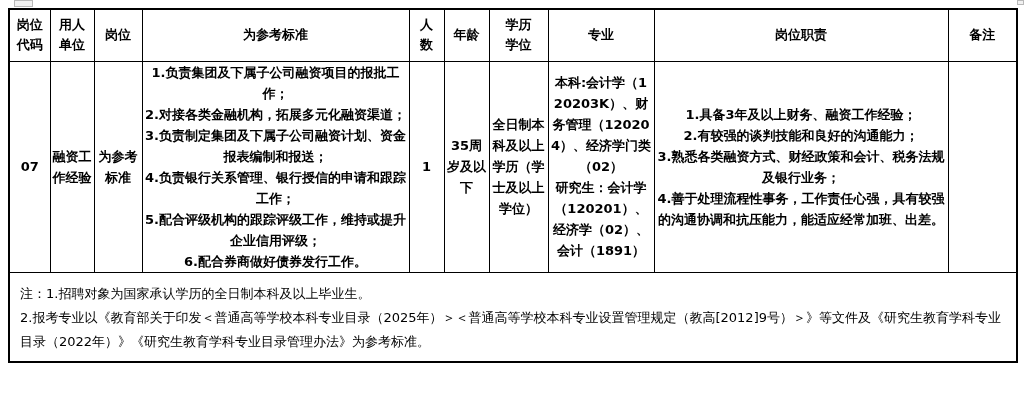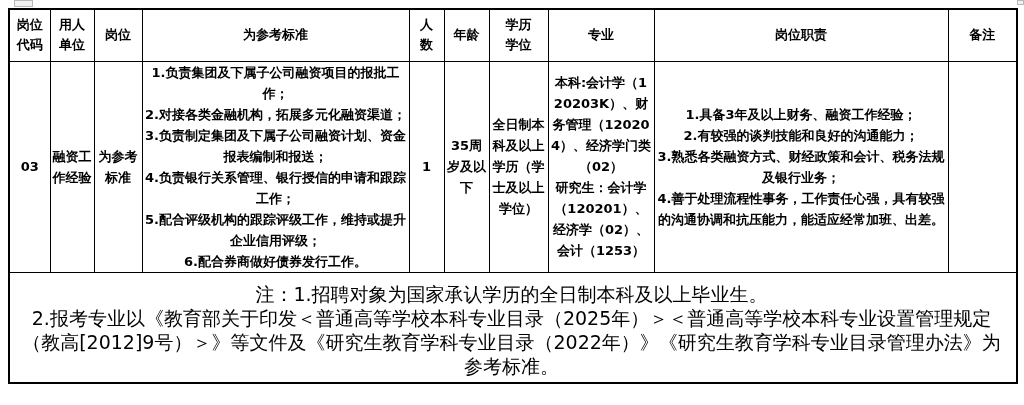--- a/index.html
+++ b/index.html
@@ -47,24 +47,24 @@
   .cell-age    { padding: 0 9px; margin-top: 20px; }
   .cell-emp    { padding: 0 3px; }
   .cell-post   { padding: 0 5px; }
 
   tr.row-header { height: 52px; }
   tr.row-main   { height: 208px; }
   tr.row-total  { height: 37px; }
   tr.row-notes  { height: 90px; }
 
   td.cell-footnotes {
-    text-align: center;
+    text-align: left;
     vertical-align: top;
     font-weight: normal;
-    font-size: 19px;
+    font-size: 13px;
     line-height: 24px;
     padding: 9px 13px 4px 10px;
     word-break: break-all;
   }
 </style>
 </head>
 <body>
 
 <div class="page">
 
@@ -97,34 +97,34 @@
 数</th>
       <th>年龄</th>
       <th>学历
 学位</th>
       <th>专业</th>
       <th>岗位职责</th>
       <th>备注</th>
     </tr>
 
     <tr class="row-main">
-      <td>03</td>
+      <td>07</td>
       <td class="cell-emp">融资工作经验</td>
       <td class="cell-post">为参考标准</td>
       <td class="c-left cell-duties">1.负责集团及下属子公司融资项目的报批工作；
 2.对接各类金融机构，拓展多元化融资渠道；
 3.负责制定集团及下属子公司融资计划、资金报表编制和报送；
 4.负责银行关系管理、银行授信的申请和跟踪工作；
 5.配合评级机构的跟踪评级工作，维持或提升企业信用评级；
 6.配合券商做好债券发行工作。</td>
       <td>1</td>
       <td class="cell-age">35周岁及以下</td>
       <td class="cell-edu">全日制本科及以上学历（学士及以上学位）</td>
       <td class="c-left cell-major">本科:会计学（120203K）、财务管理（120204）、经济学门类（02）
-研究生：会计学（120201）、经济学（02）、会计（1253）</td>
+研究生：会计学（120201）、经济学（02）、会计（1891）</td>
       <td class="c-left cell-other">1.具备3年及以上财务、融资工作经验；
 2.有较强的谈判技能和良好的沟通能力；
 3.熟悉各类融资方式、财经政策和会计、税务法规及银行业务；
 4.善于处理流程性事务，工作责任心强，具有较强的沟通协调和抗压能力，能适应经常加班、出差。</td>
       <td></td>
     </tr>
 
 
     <tr class="row-notes">
       <td colspan="10" class="cell-footnotes">注：1.招聘对象为国家承认学历的全日制本科及以上毕业生。

